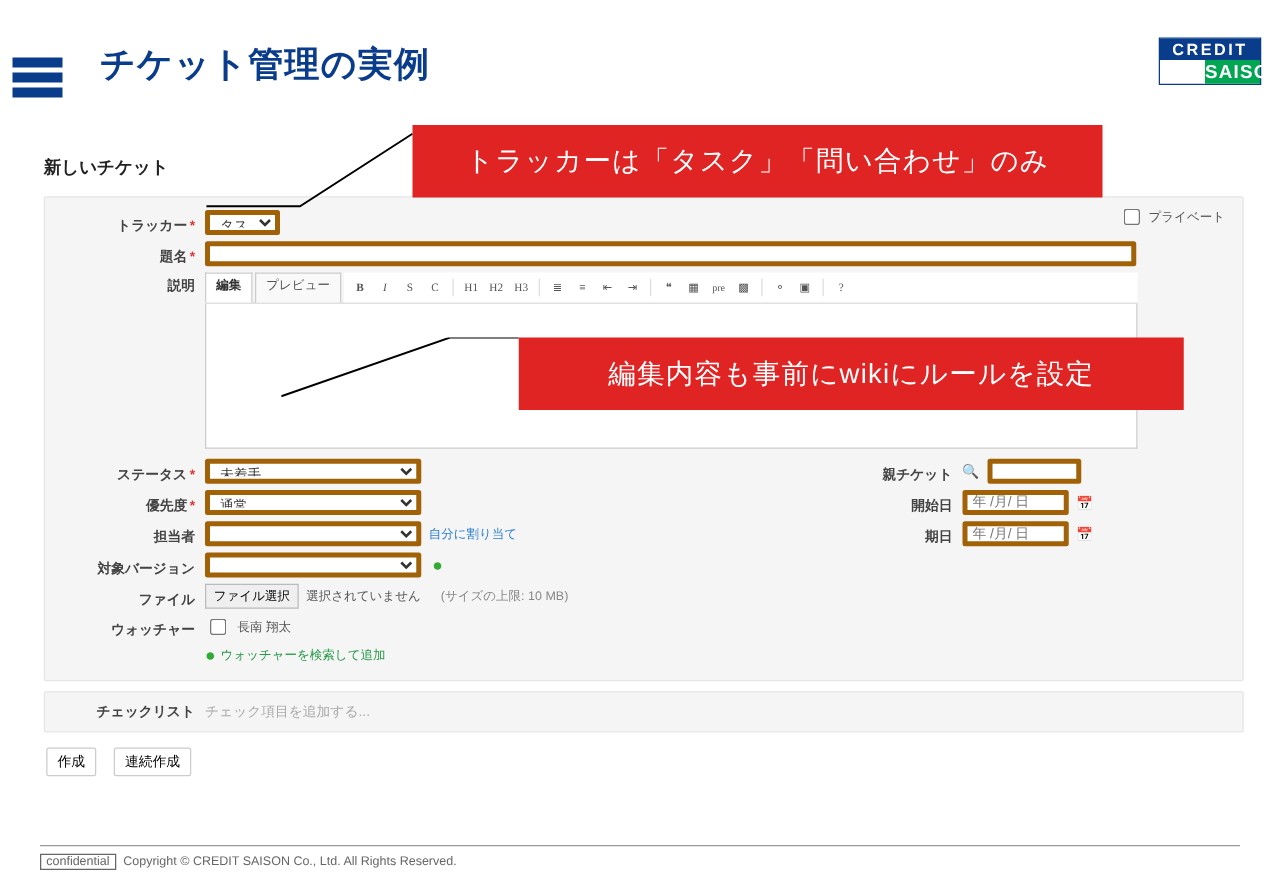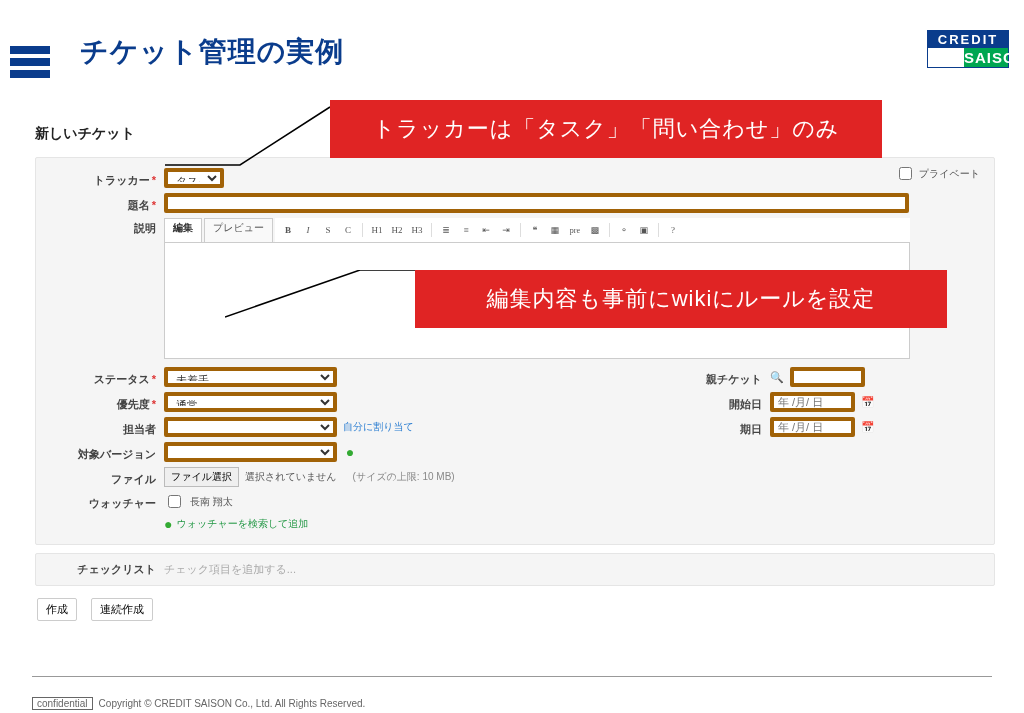--- a/index.html
+++ b/index.html
@@ -270,21 +270,21 @@
   .arrow2 {
     position: absolute;
     left: 225px;
     top: 270px;
     z-index: 40;
   }
 
   
   .slide-footer {
     position: absolute;
-    bottom: 3px;
+    bottom: 17px;
     left: 32px;
     font-size: 10px;
     color: #666;
     display: flex;
     align-items: center;
     gap: 6px;
   }
   .slide-footer .tag {
     border: 1px solid #666;
     padding: 0 4px;

